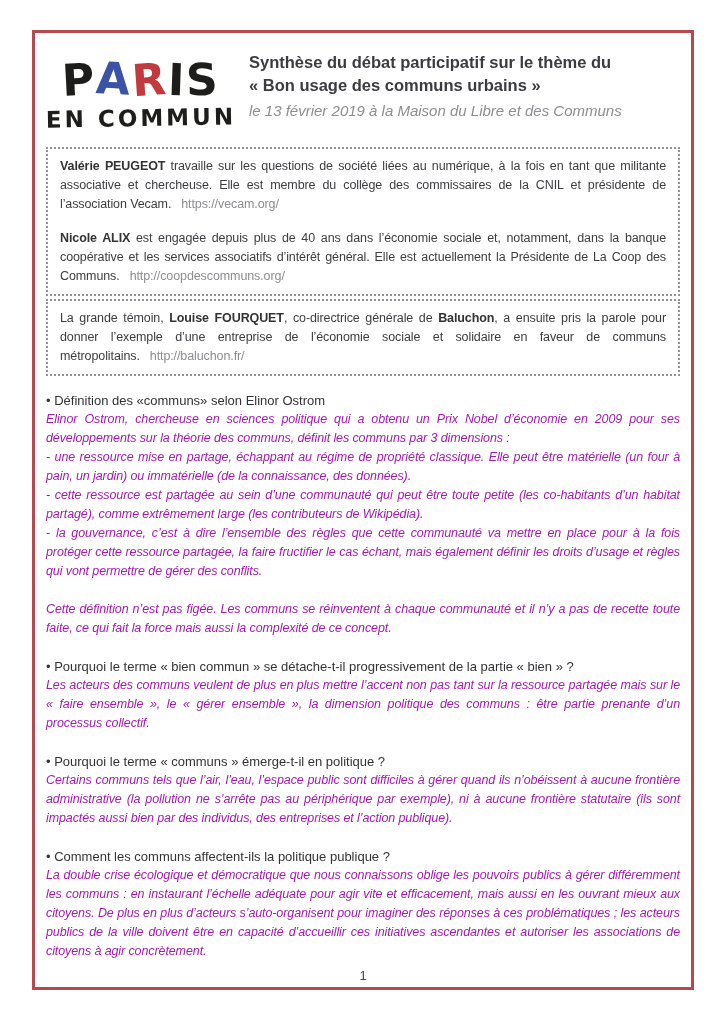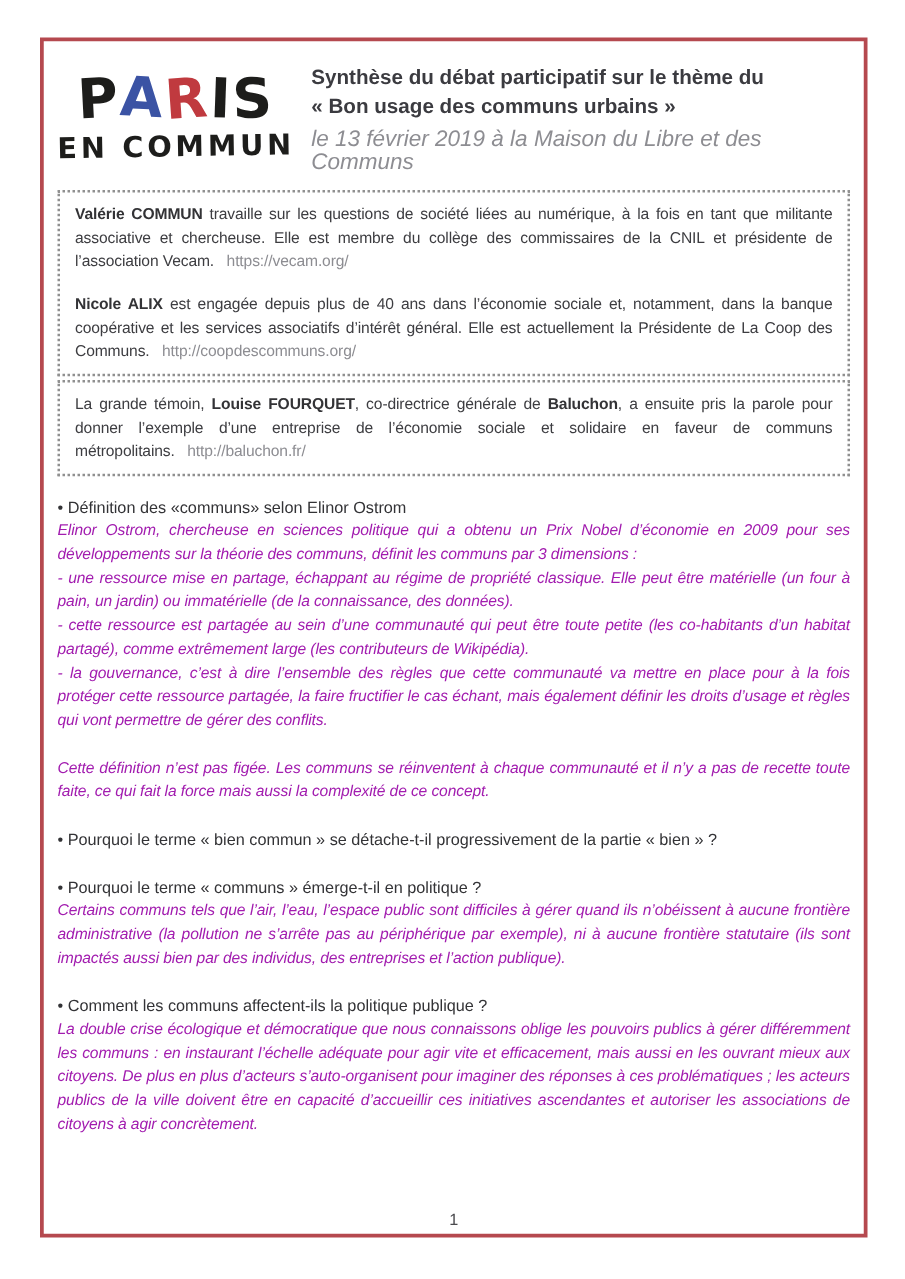--- a/index.html
+++ b/index.html
@@ -65,21 +65,21 @@
     color:#3b3b40;
     margin:0 0 0 0;
   }
   .subline{
     font-size:13px;
     line-height:18px;
     color:#55555a;
     margin:0;
   }
   .dateline{
-    font-size:18px;
+    font-size:15px;
     line-height:18px;
     font-style:italic;
     color:#8d8d92;
     margin:5px 0 0 0;
   }
   
   .dotted-box{
     margin:0 11px;
     border:2px dotted #909090;
     padding:8px 12px;
@@ -145,41 +145,42 @@
       <div class="logo-l2">EN COMMUN</div>
     </div>
     <div class="titleblock">
       <p class="doc-title"><span>Synthèse du débat participatif sur le thème du</span><br>
         <span>« Bon usage des communs urbains »</span></p>
       <p class="dateline">le 13 février 2019 à la Maison du Libre et des Communs</p>
     </div>
   </div>
 
   <div class="dotted-box box-speakers">
-    <p class="bio"><span class="bold-name">Valérie COMMUN</span><span> travaille sur les questions de société liées au numérique, à la fois en tant que militante associative et chercheuse. Elle est membre du collège des commissaires de la CNIL et présidente de l’association Vecam.</span><span class="doc-link">https://vecam.org/</span></p>
+    <p class="bio"><span class="bold-name">Valérie PEUGEOT</span><span> travaille sur les questions de société liées au numérique, à la fois en tant que militante associative et chercheuse. Elle est membre du collège des commissaires de la CNIL et présidente de l’association Vecam.</span><span class="doc-link">https://vecam.org/</span></p>
     <p class="bio"><span class="bold-name">Nicole ALIX</span><span> est engagée depuis plus de 40 ans dans l’économie sociale et, notamment, dans la banque coopérative et les services associatifs d’intérêt général. Elle est actuellement la Présidente de La Coop des Communs.</span><span class="doc-link">http://coopdescommuns.org/</span></p>
   </div>
 
   <div class="dotted-box box-witness">
     <p class="witness-p"><span>La grande témoin, </span><span class="bold-name">Louise FOURQUET</span><span>, co-directrice générale de </span><span class="bold-name">Baluchon</span><span>, a ensuite pris la parole pour donner l’exemple d’une entreprise de l’économie sociale et solidaire en faveur de communs métropolitains.</span><span class="doc-link">http://baluchon.fr/</span></p>
   </div>
 
   <div class="sections">
 
     <div class="section">
       <p class="section-heading">• Définition des «communs» selon Elinor Ostrom</p>
       <p class="para">Elinor Ostrom, chercheuse en sciences politique qui a obtenu un Prix Nobel d’économie en 2009 pour ses développements sur la théorie des communs, définit les communs par 3 dimensions :</p>
       <p class="para">- une ressource mise en partage, échappant au régime de propriété classique. Elle peut être matérielle (un four à pain, un jardin) ou immatérielle (de la connaissance, des données).</p>
       <p class="para">- cette ressource est partagée au sein d’une communauté qui peut être toute petite (les co-habitants d’un habitat partagé), comme extrêmement large (les contributeurs de Wikipédia).</p>
       <p class="para">- la gouvernance, c’est à dire l’ensemble des règles que cette communauté va mettre en place pour à la fois protéger cette ressource partagée, la faire fructifier le cas échant, mais également définir les droits d’usage et règles qui vont permettre de gérer des conflits.</p>
       <p class="para spaced">Cette définition n’est pas figée. Les communs se réinventent à chaque communauté et il n’y a pas de recette toute faite, ce qui fait la force mais aussi la complexité de ce concept.</p>
     </div>
 
     <div class="section">
       <p class="section-heading">• Pourquoi le terme « bien commun » se détache-t-il progressivement de la partie « bien » ?</p>
+      <p class="para">Les acteurs des communs veulent de plus en plus mettre l’accent non pas tant sur la ressource partagée mais sur le « faire ensemble », le « gérer ensemble », la dimension politique des communs : être partie prenante d’un processus collectif.</p>
     </div>
 
     <div class="section">
       <p class="section-heading">• Pourquoi le terme « communs » émerge-t-il en politique ?</p>
       <p class="para">Certains communs tels que l’air, l’eau, l’espace public sont difficiles à gérer quand ils n’obéissent à aucune frontière administrative (la pollution ne s’arrête pas au périphérique par exemple), ni à aucune frontière statutaire (ils sont impactés aussi bien par des individus, des entreprises et l’action publique).</p>
     </div>
 
     <div class="section">
       <p class="section-heading">• Comment les communs affectent-ils la politique publique ?</p>
       <p class="para">La double crise écologique et démocratique que nous connaissons oblige les pouvoirs publics à gérer différemment les communs : en instaurant l’échelle adéquate pour agir vite et efficacement, mais aussi en les ouvrant mieux aux citoyens. De plus en plus d’acteurs s’auto-organisent pour imaginer des réponses à ces problématiques ; les acteurs publics de la ville doivent être en capacité d’accueillir ces initiatives ascendantes et autoriser les associations de citoyens à agir concrètement.</p>

